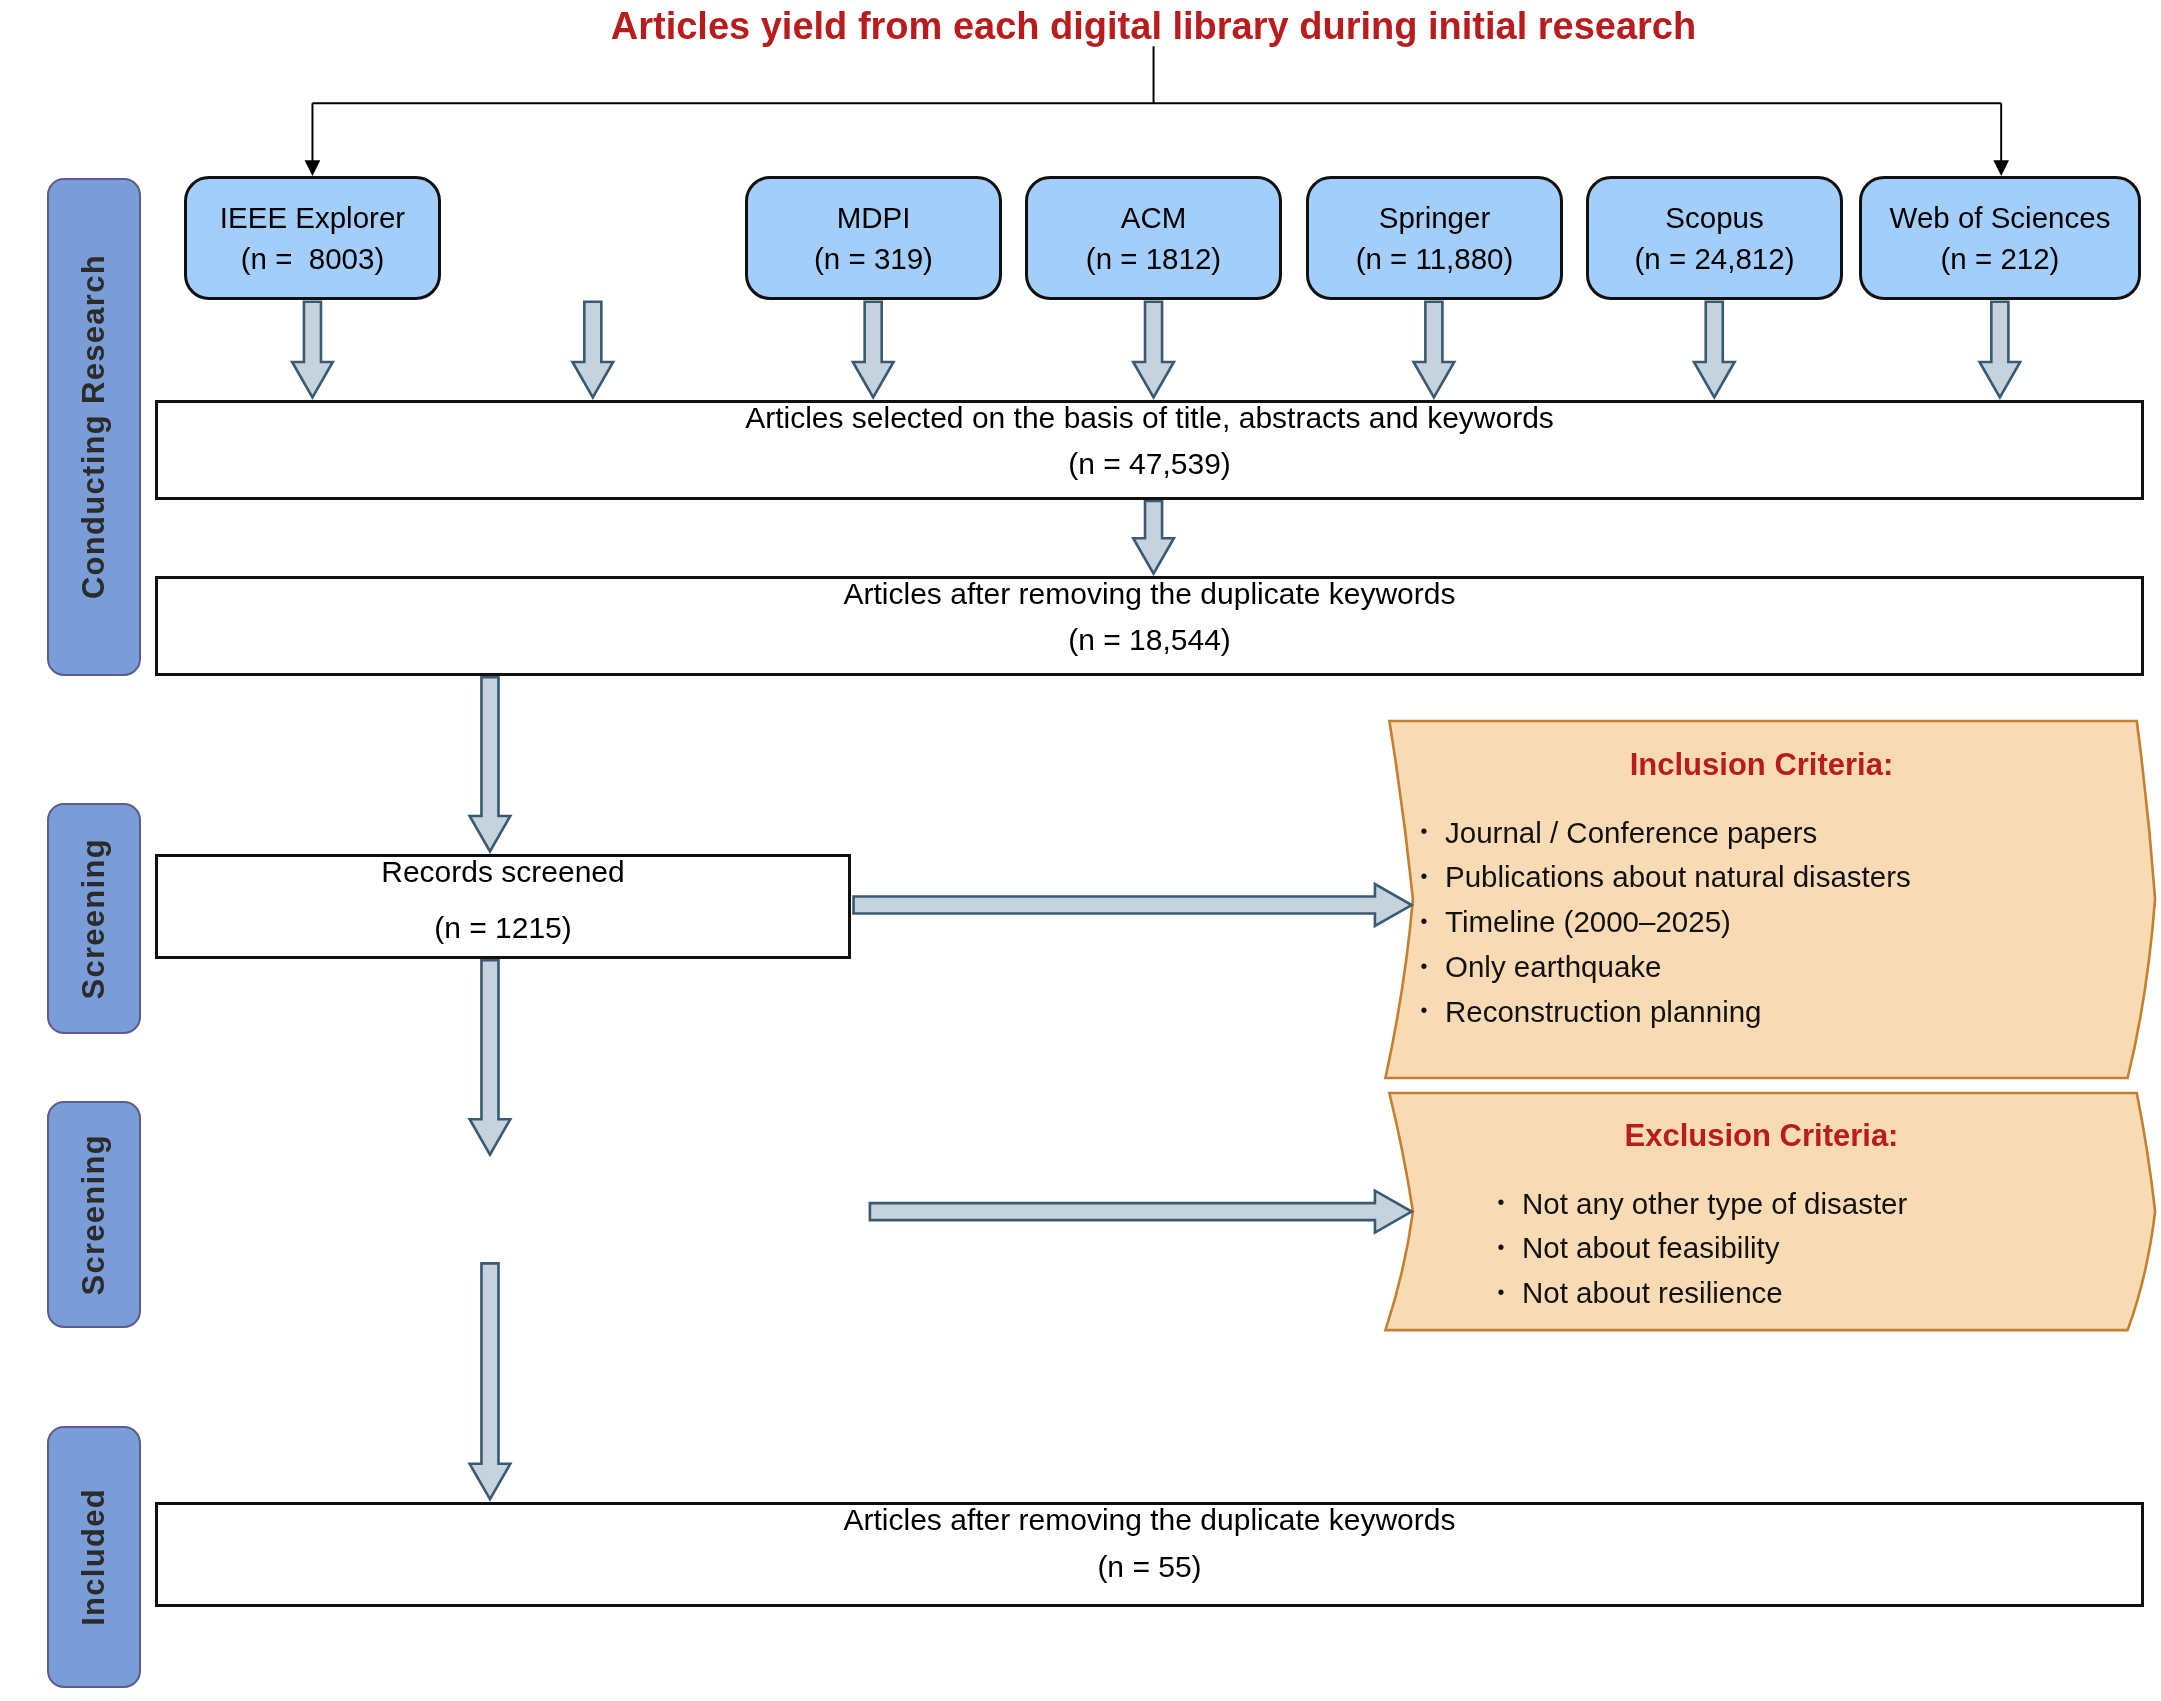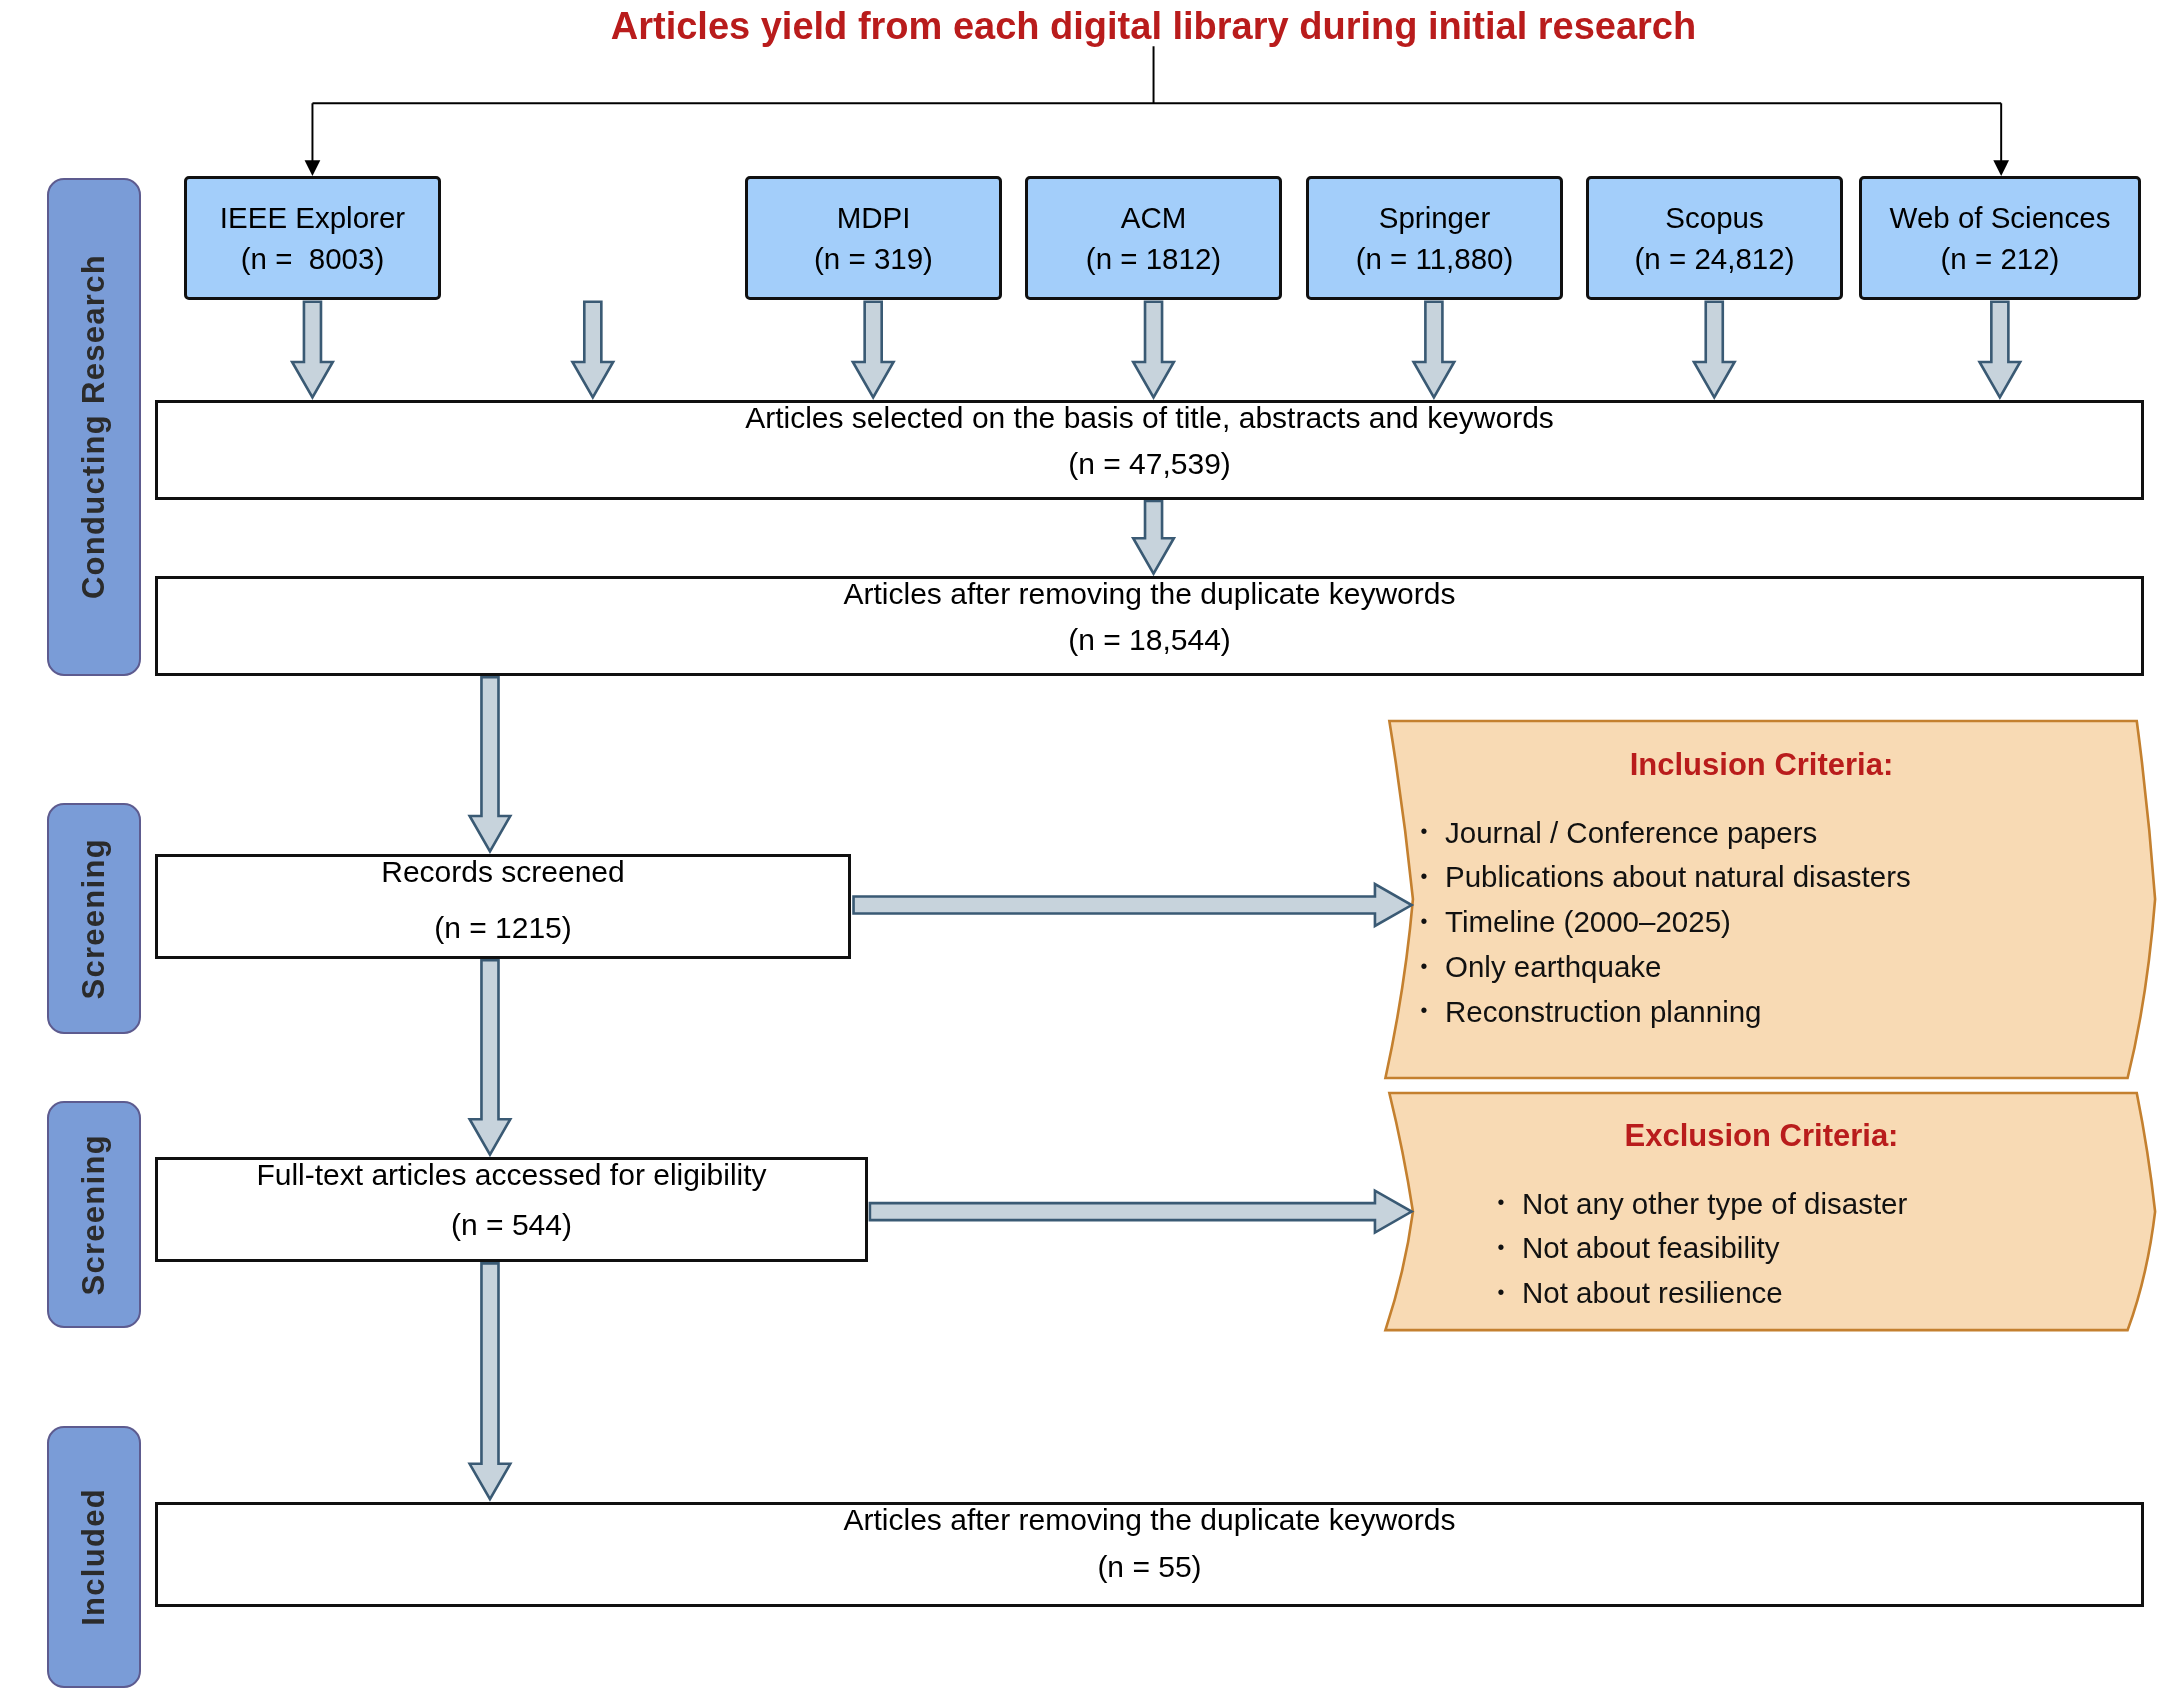--- a/index.html
+++ b/index.html
@@ -9,21 +9,21 @@
     font-family:"Liberation Sans", sans-serif;color:#000;overflow:hidden;
   }
   #connector-svg{position:absolute;left:0;top:0;z-index:0;}
   .title{
     position:absolute;left:146px;top:5.2px;width:2015px;text-align:center;
     font-size:38px;font-weight:700;color:#b91c1c;z-index:2;
   }
   
   .src{
     position:absolute;top:176px;height:124px;z-index:2;
-    background:#A3CEFA;border:3.3px solid #101010;border-radius:5px;
+    background:#A3CEFA;border:3.3px solid #101010;border-radius:25px;
     display:flex;flex-direction:column;justify-content:center;align-items:center;
     gap:12px;font-size:29.5px;line-height:1;text-align:center;white-space:pre;
   }
   .src1{left:184px;width:257px;}
   .src2{left:465px;width:257px;}
   .src3{left:745px;width:257px;}
   .src4{left:1025px;width:257px;}
   .src5{left:1306px;width:257px;}
   .src6{left:1586px;width:257px;}
   .src7{left:1859px;width:282px;}
@@ -158,24 +158,20 @@
     <span>(n = 47,539)</span>
   </div>
   <div class="wbox box-dedup">
     <span>Articles after removing the duplicate keywords</span>
     <span>(n = 18,544)</span>
   </div>
   <div class="wbox box-screened">
     <span>Records screened</span>
     <span>(n = 1215)</span>
   </div>
-  <div class="wbox box-fulltext">
-    <span>Full-text articles accessed for eligibility</span>
-    <span>(n = 544)</span>
-  </div>
   <div class="wbox box-included">
     <span>Articles after removing the duplicate keywords</span>
     <span>(n = 55)</span>
   </div>
 
   <div class="criteria inc-criteria">
     <h3>Inclusion Criteria:</h3>
     <ul>
         <li>Journal / Conference papers</li>
         <li>Publications about natural disasters</li>

